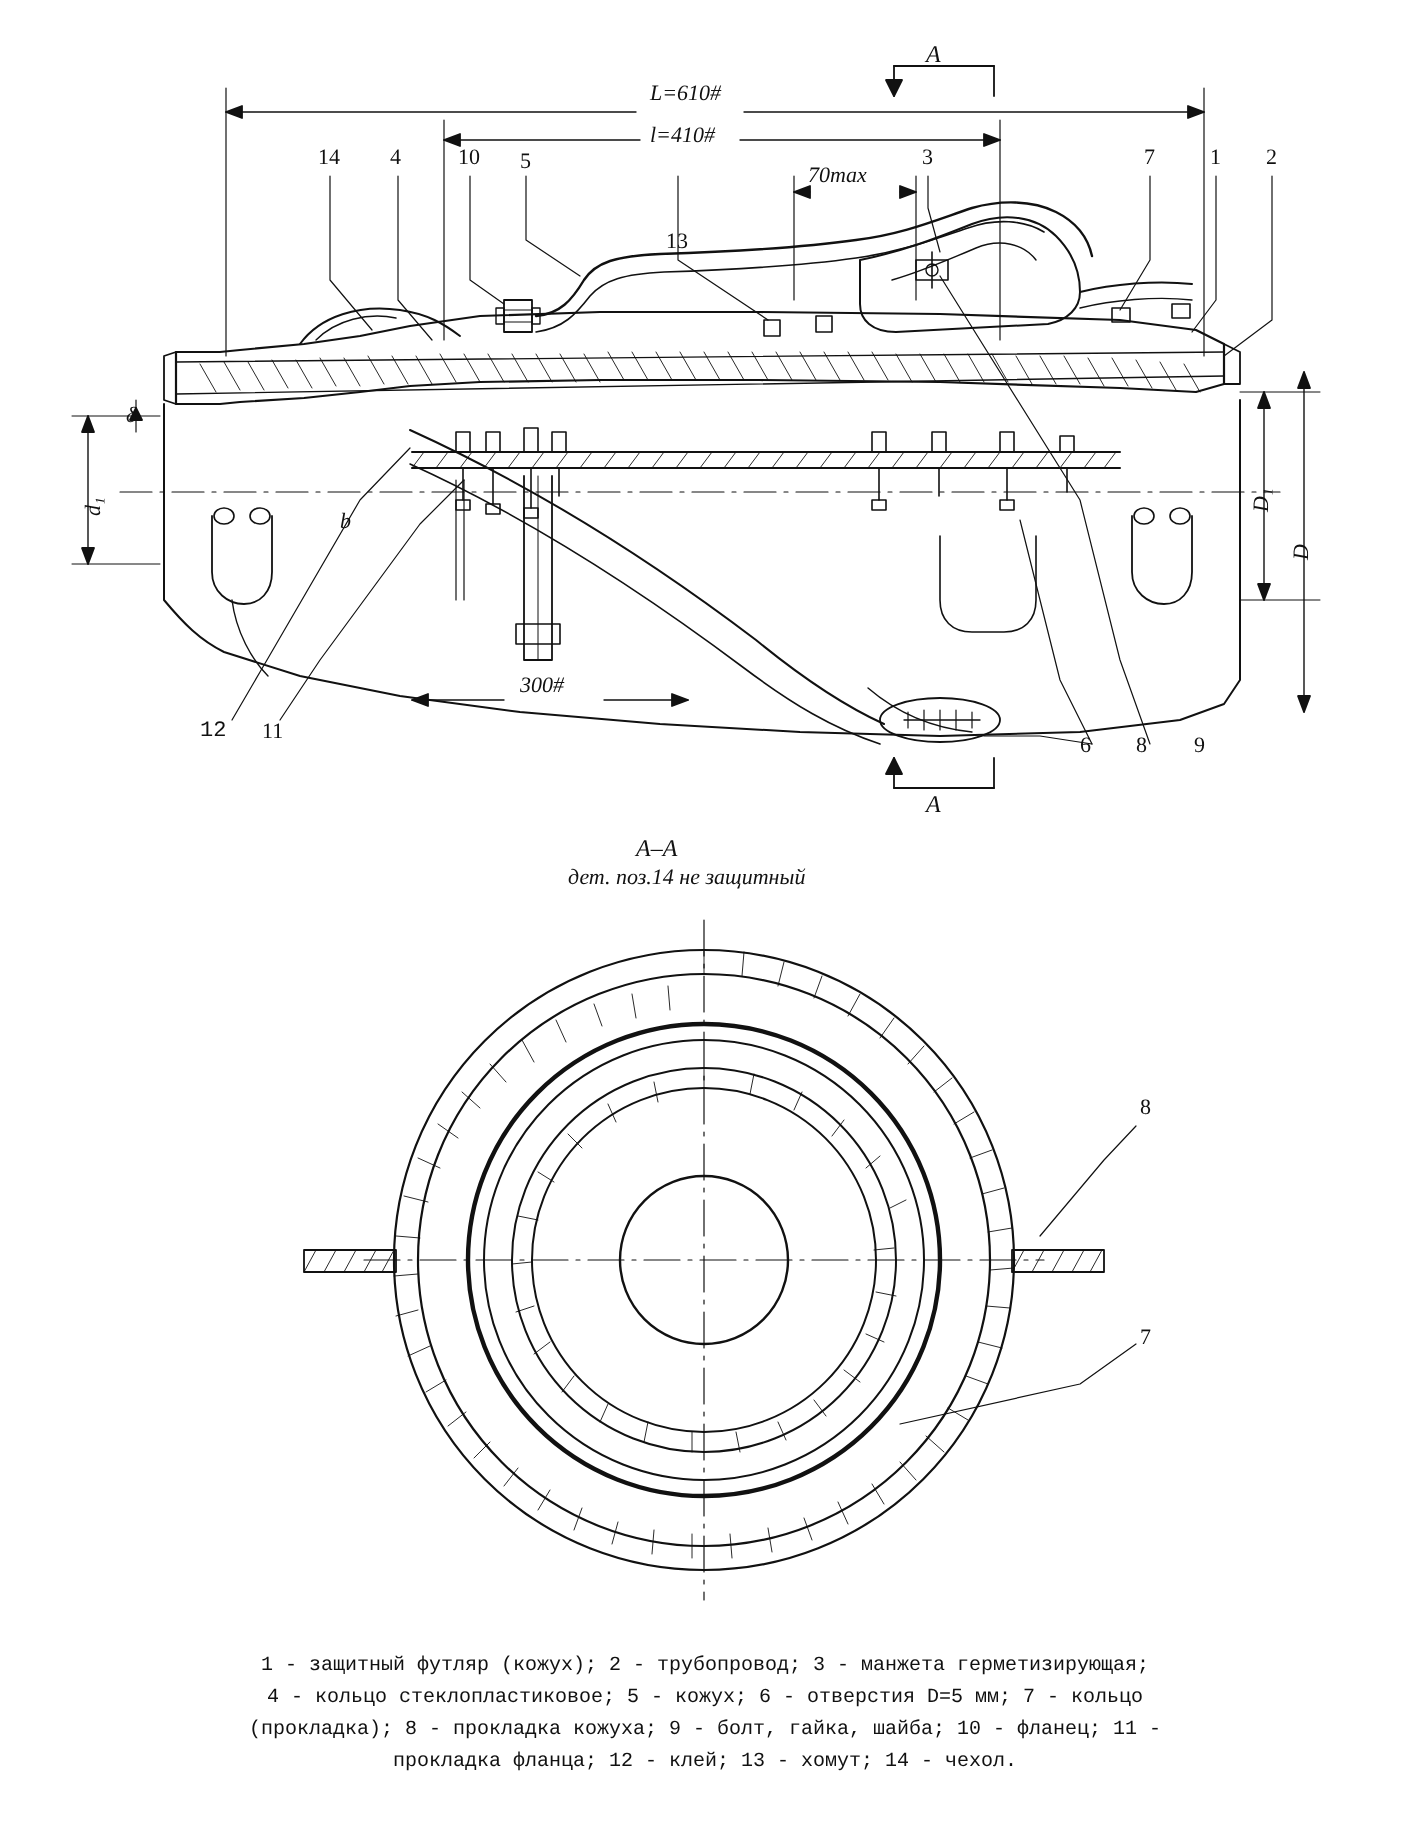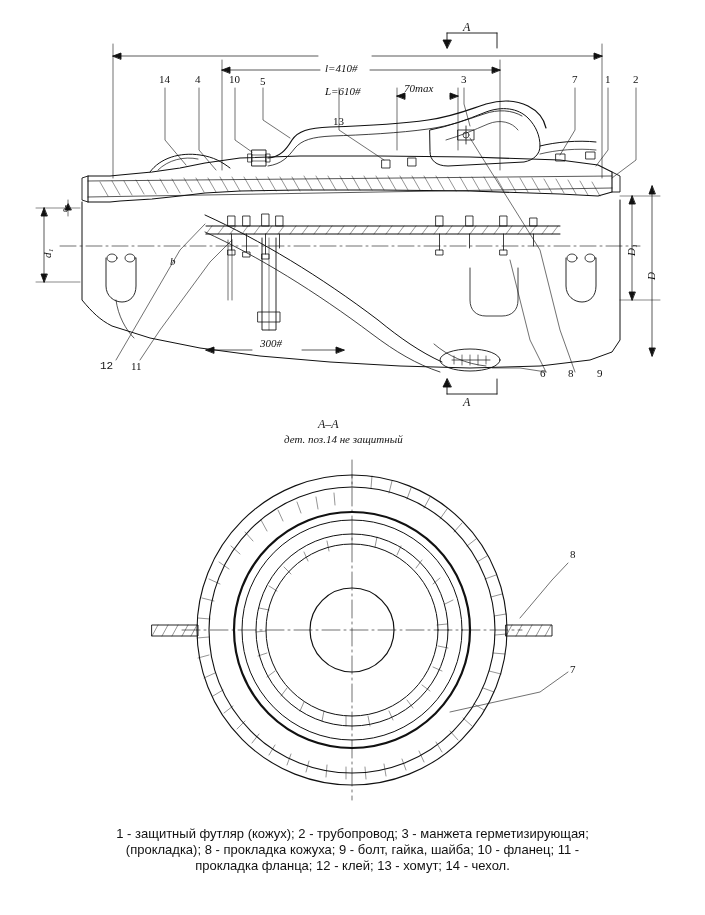--- a/index.html
+++ b/index.html
@@ -41,22 +41,22 @@
   .vert {
     transform: rotate(-90deg);
     transform-origin: left top;
   }
   #caption {
     position: absolute;
     left: 60px;
     top: 826px;
     width: 585px;
     text-align: center;
-    font-family: Liberation Sans, sans-serif;
-    font-size: 13px;
+    font-family: Liberation Mono, monospace;
+    font-size: 10px;
     line-height: 16px;
     color: #111;
   }
   #caption span { display: block; }
 </style>
 </head>
 <body>
 
 <div id="sheet">
 
@@ -444,21 +444,21 @@
           <line x1="551" y1="625" x2="545" y2="636"></line>
         </g>
 
         <path d="M568 563 L552 580 L520 618" stroke-width="0.6"></path>
         <path d="M568 672 L540 692 L450 712" stroke-width="0.6"></path>
       </g>
 
     </g>
   </svg>
 
-  <div class="lbl italic" style="left:325px; top:42px;margin-top:44px;">L=610#</div>
+  <div class="lbl italic" style="left:325px; top:42px;">L=610#</div>
   <div class="lbl italic" style="left:325px; top:63px;">l=410#</div>
   <div class="lbl italic small" style="left:404px; top:83px;">70max</div>
   <div class="lbl italic" style="left:260px; top:338px;">300#</div>
   <div class="lbl italic" style="left:63px; top:203px;">δ</div>
   <div class="lbl italic" style="left:170px; top:256px;">b</div>
 
   <div class="lbl italic vert" style="left:42px; top:258px;">d₁</div>
   <div class="lbl italic vert" style="left:626px; top:256px;">D₁</div>
   <div class="lbl italic vert" style="left:646px; top:280px;">D</div>
 
@@ -482,17 +482,18 @@
   <div class="lbl" style="left:597px; top:368px;">9</div>
 
   <div class="lbl italic big" style="left:318px; top:418px;">A–A</div>
   <div class="lbl italic small" style="left:284px; top:434px;">дет. поз.14 не защитный</div>
 
   <div class="lbl" style="left:570px; top:549px;">8</div>
   <div class="lbl" style="left:570px; top:664px;">7</div>
 
   <div id="caption">
     <span>1 - защитный футляр (кожух); 2 - трубопровод; 3 - манжета герметизирующая;</span>
+    <span>4 - кольцо стеклопластиковое; 5 - кожух; 6 - отверстия D=5 мм; 7 - кольцо</span>
     <span>(прокладка); 8 - прокладка кожуха; 9 - болт, гайка, шайба; 10 - фланец; 11 -</span>
     <span>прокладка фланца; 12 - клей; 13 - хомут; 14 - чехол.</span>
   </div>
 
 </div>
 
 </body></html>

